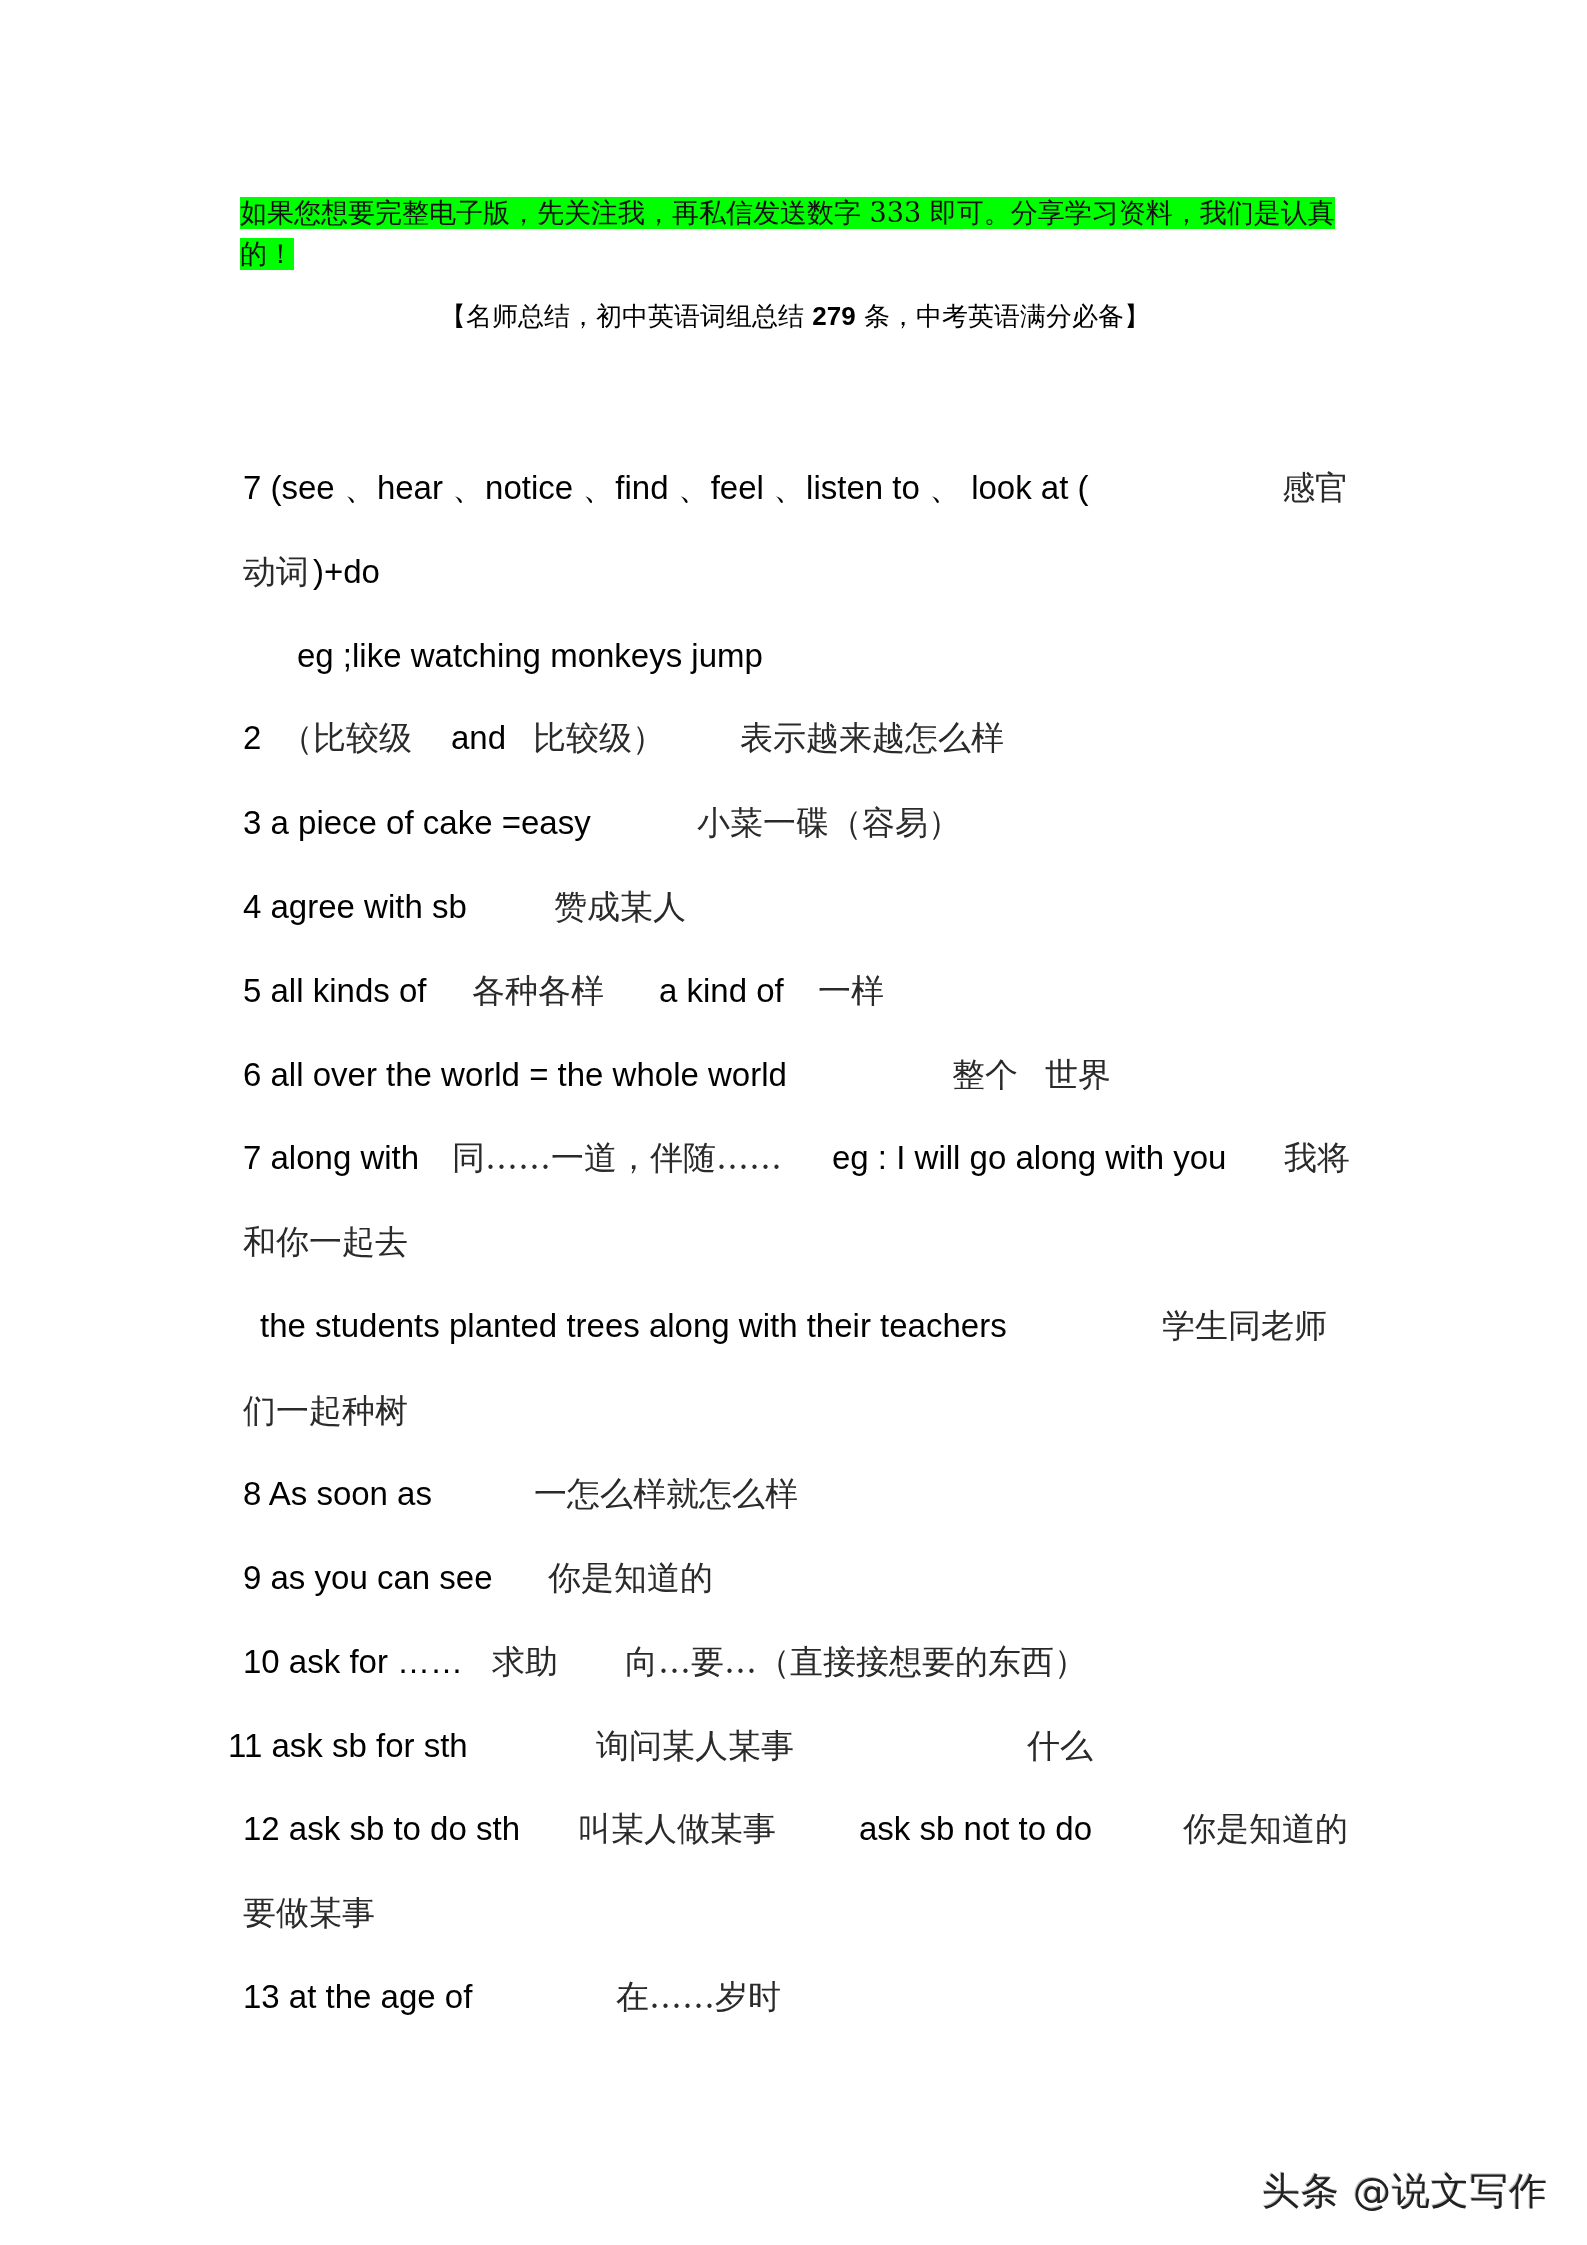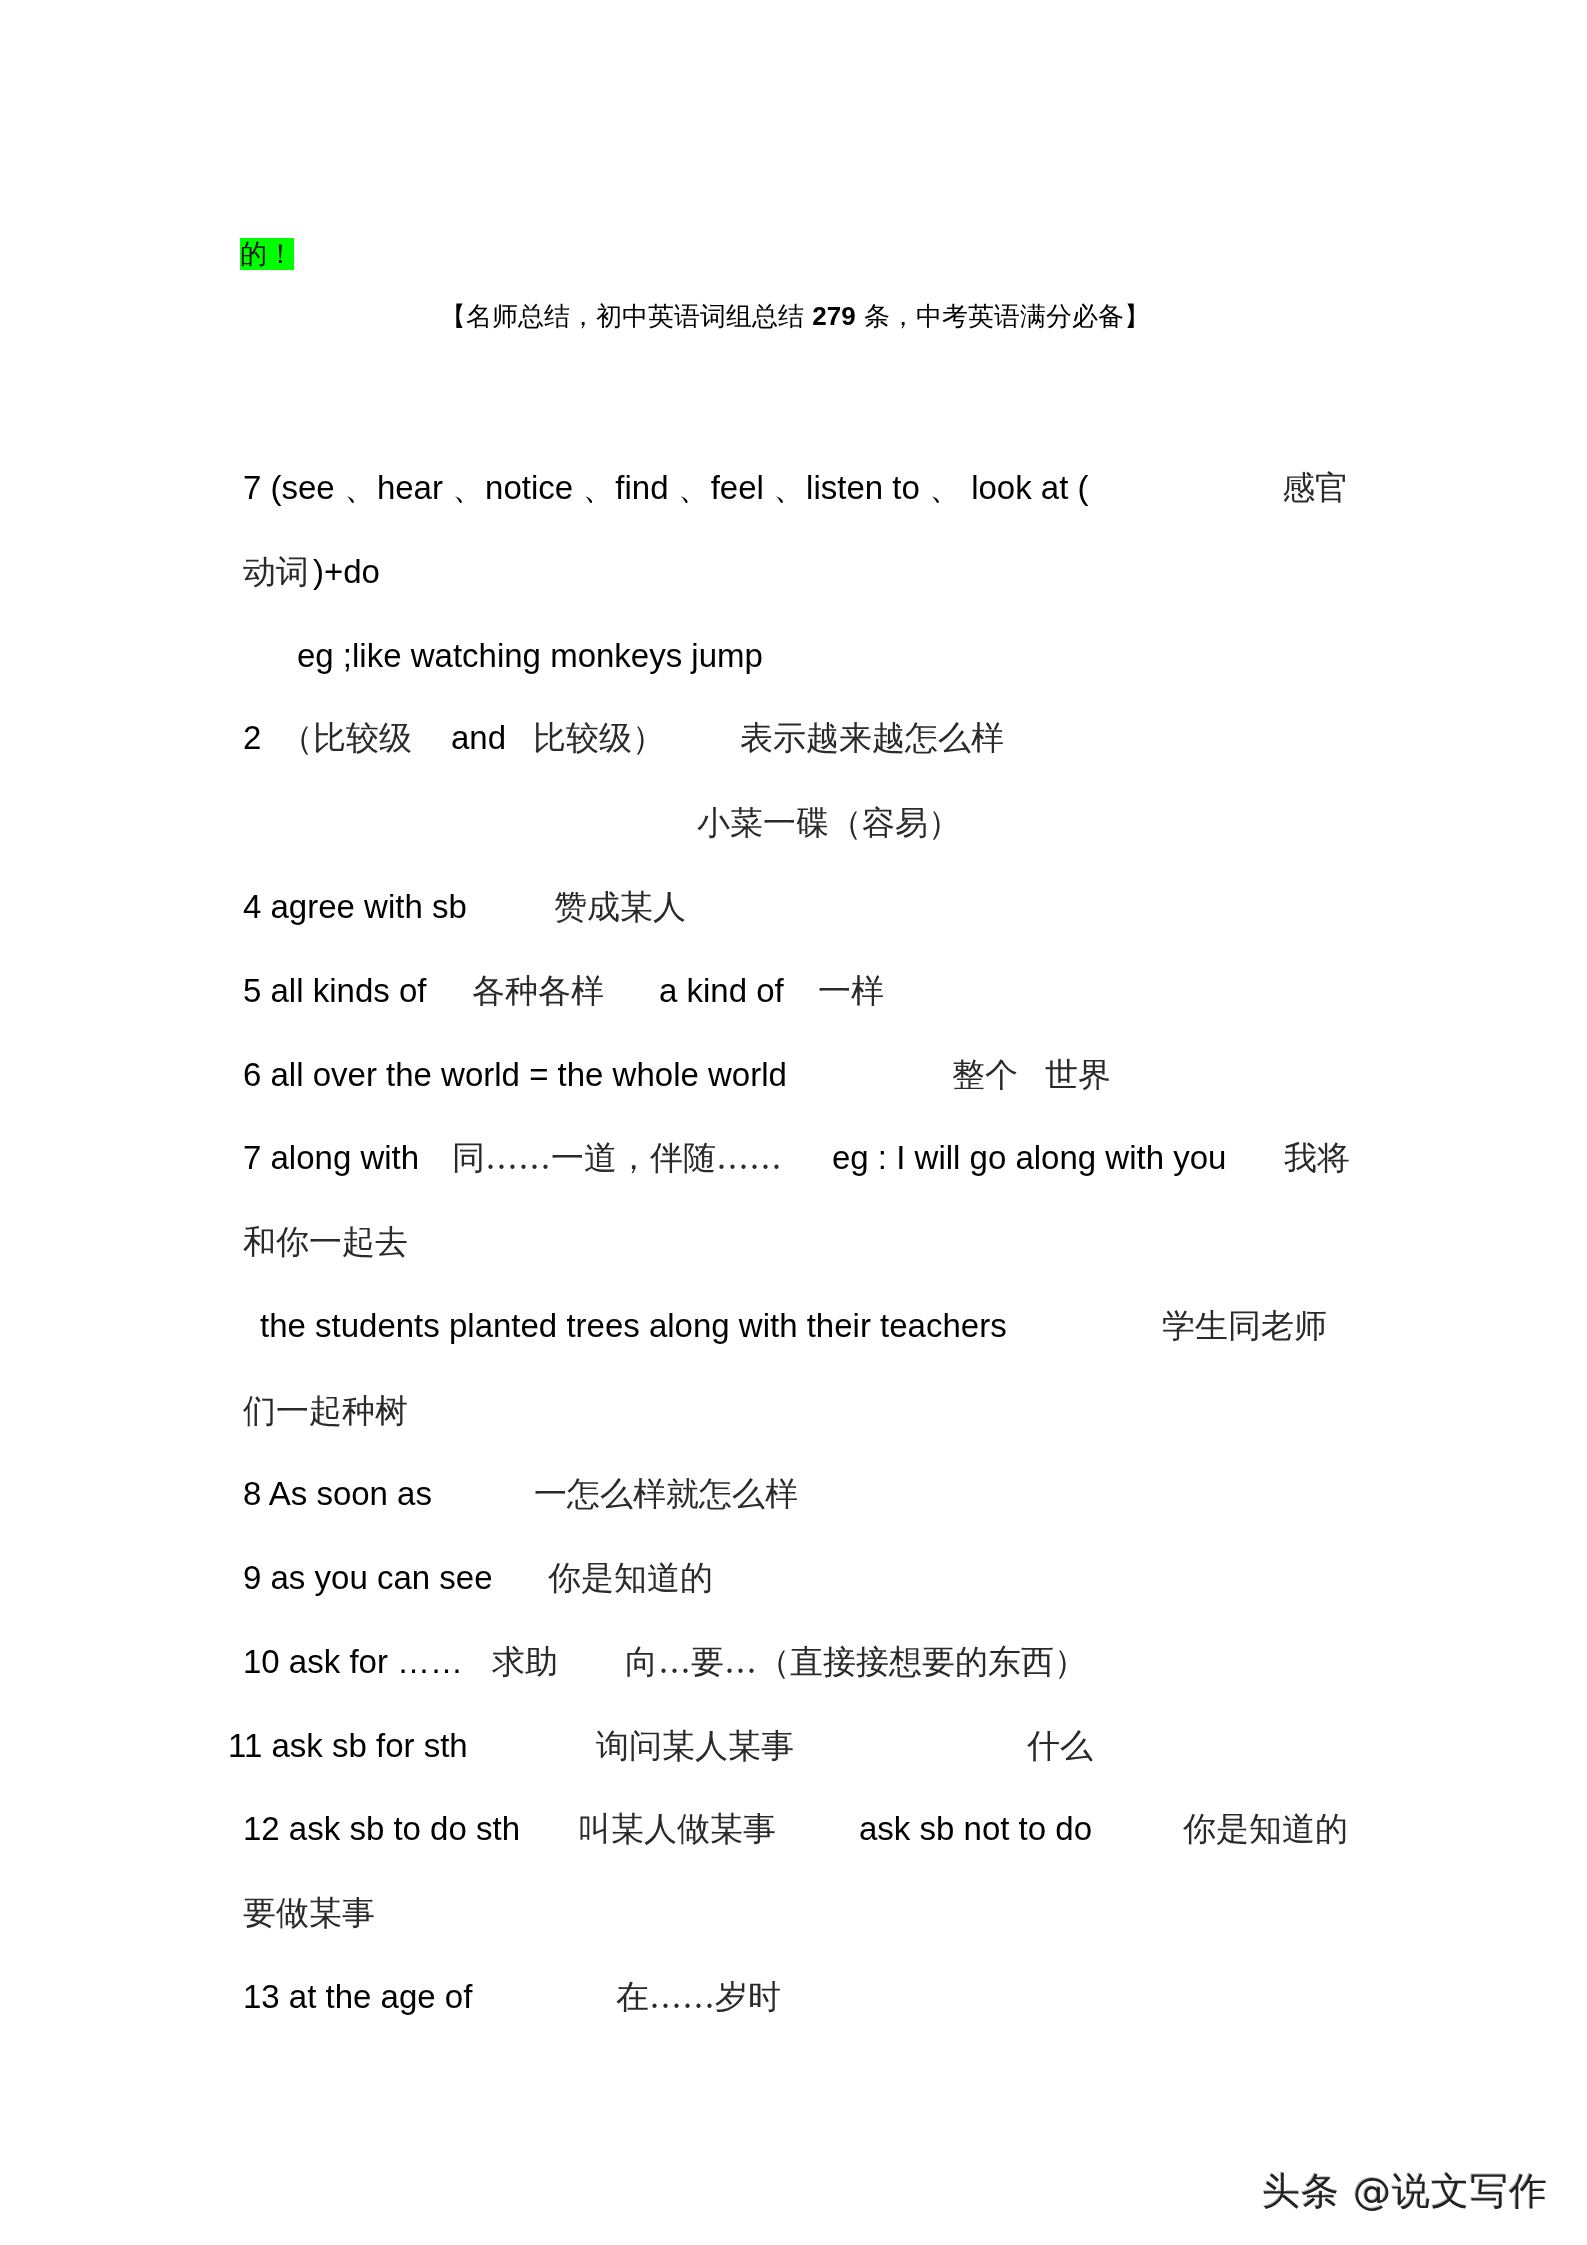--- a/index.html
+++ b/index.html
@@ -25,21 +25,21 @@
     font-family: "DejaVu Sans", sans-serif; font-size: 38px; color: #222;
     text-shadow: 2px 2px 0 #fff, -1px -1px 0 #bbb; white-space: nowrap; letter-spacing: 1px;
   }
 </style>
 </head>
 <body>
 
 <div class="page">
 
   <div class="notice">
-    <br>
+    <span class="hl">如果您想要完整电子版，先关注我，再私信发送数字 333 即可。分享学习资料，我们是认真</span><br>
     <span class="hl">的！</span>
   </div>
 
   <div class="title">
     <span>【名师总结，初中英语词组总结 </span><span class="num">279</span><span> 条，中考英语满分必备】</span>
   </div>
 
   <div id="lines">
       <div class="line" style="top: 458px;">
         <span class="seg en" style="left: 243px;">7 (see 、hear 、notice 、find 、feel 、listen to 、 look at (</span>
@@ -53,20 +53,21 @@
         <span class="seg en" style="left: 297px;">eg ;like watching monkeys jump</span>
       </div>
       <div class="line" style="top: 708px;">
         <span class="seg en" style="left: 243px;">2</span>
         <span class="seg zh" style="left: 280px;">（比较级</span>
         <span class="seg en" style="left: 451px;">and</span>
         <span class="seg zh" style="left: 533px;">比较级）</span>
         <span class="seg zh" style="left: 740px;">表示越来越怎么样</span>
       </div>
       <div class="line" style="top: 793px;">
+        <span class="seg en" style="left: 243px;">3 a piece of cake =easy</span>
         <span class="seg zh" style="left: 697px;">小菜一碟（容易）</span>
       </div>
       <div class="line" style="top: 877px;">
         <span class="seg en" style="left: 243px;">4 agree with sb</span>
         <span class="seg zh" style="left: 554px;">赞成某人</span>
       </div>
       <div class="line" style="top: 961px;">
         <span class="seg en" style="left: 243px;">5 all kinds of</span>
         <span class="seg zh" style="left: 472px;">各种各样</span>
         <span class="seg en" style="left: 659px;">a kind of</span>

